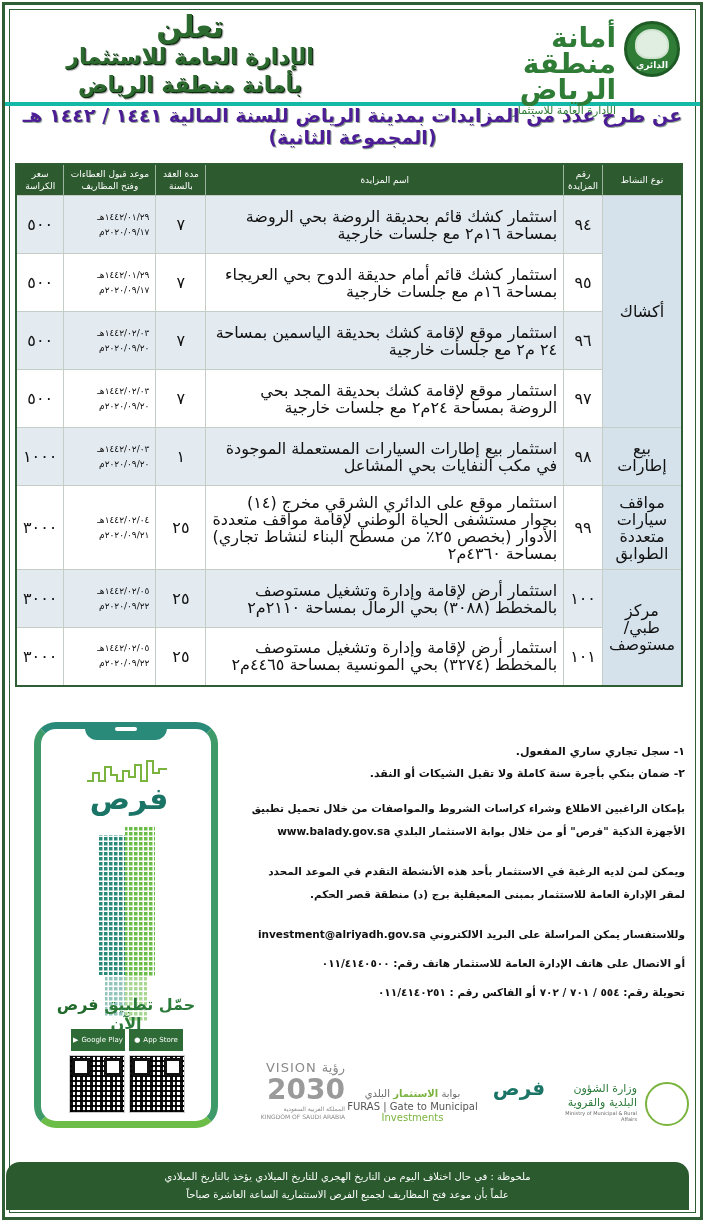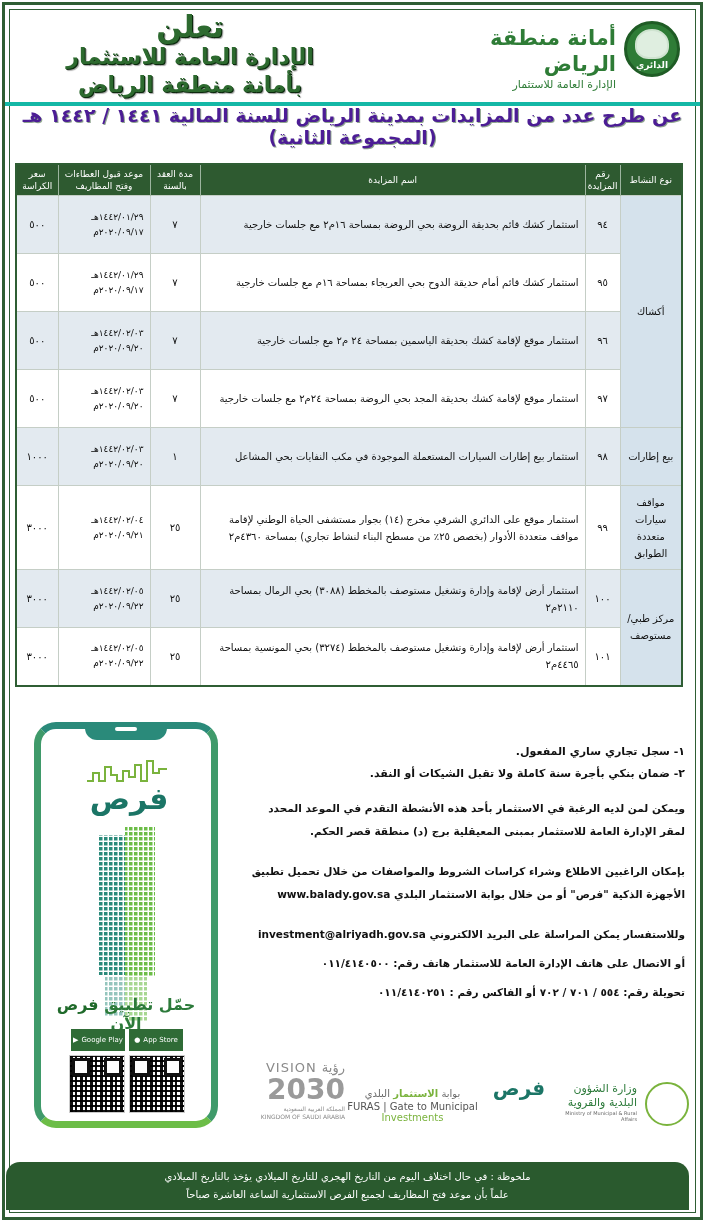--- a/index.html
+++ b/index.html
@@ -13,29 +13,29 @@
   .hdr-title { position: absolute; left: 30px; top: 6px; width: 310px; text-align: center; direction: rtl; color: #2d6a2f; font-weight: bold; text-shadow: 1px 1px 0 #0b2a0d, 2px 2px 1px rgba(0,0,0,.35); }
   .hdr-title .l1 { font-size: 30px; letter-spacing: 14px; line-height: 32px; }
   .hdr-title .l2 { font-size: 22px; line-height: 28px; letter-spacing: 1px; }
   .hdr-title .l3 { font-size: 22px; line-height: 28px; letter-spacing: 2px; }
 
   .logo { position: absolute; right: 20px; top: 16px; width: 220px; height: 60px; direction: rtl; }
   .logo-emblem { position: absolute; right: 0; top: 0; width: 56px; height: 56px; border-radius: 50%; background: #2e7c36; border: 3px solid #1f5c25; }
   .logo-emblem .inner { position: absolute; left: 8px; top: 5px; width: 34px; height: 30px; border-radius: 50% 50% 40% 40%; background: #dfeee0; border: 2px solid #cfe3d0; }
   .logo-emblem .txt { position: absolute; left: 0; bottom: 4px; width: 100%; text-align: center; color: #fff; font-size: 9px; font-weight: bold; }
   .logo-text { position: absolute; right: 64px; top: 4px; color: #2e7c36; text-align: right; }
-  .logo-text .a { font-size: 21px; font-weight: bold; line-height: 26px; }
+  .logo-text .a { font-size: 28px; font-weight: bold; line-height: 26px; }
   .logo-text .b { font-size: 11px; line-height: 16px; letter-spacing: 1px; }
 
   .subtitle { position: absolute; left: 0; top: 99px; width: 100%; text-align: center; direction: rtl; font-size: 19px; font-weight: bold; color: #4c1d95; text-shadow: 1px 1px 0 #8fa58f; }
 
   
   table.auctions { position: absolute; left: 15px; top: 163px; width: 668px; border-collapse: collapse; direction: rtl; border: 2px solid #2f5e34; }
   table.auctions th { background: #2e5a30; color: #fff; font-size: 9px; font-weight: normal; line-height: 12px; padding: 3px 2px; border-left: 1px solid #9db59f; text-align: center; height: 28px; }
-  table.auctions td { border: 1px solid #c5cec6; font-size: 10px; line-height: 17px; padding: 4px 6px; vertical-align: middle; }
+  table.auctions td { border: 1px solid #c5cec6; font-size: 16px; line-height: 17px; padding: 4px 6px; vertical-align: middle; }
   table.auctions tr.shade td.c { background: #e3eaf0; }
   td.type { background: #d5e2ec !important; font-size: 10px; text-align: center; width: 58px; line-height: 16px; }
   td.no { width: 28px; text-align: center; }
   td.name { text-align: right; }
   td.dur { width: 46px; text-align: center; }
   td.date { width: 90px; text-align: right; font-size: 9px !important; line-height: 15px !important; }
   td.price { width: 40px; text-align: center; }
 
   
   .conds { position: absolute; right: 20px; top: 745px; width: 440px; direction: rtl; text-align: right; font-weight: bold; font-size: 11px; color: #111; }
@@ -246,25 +246,25 @@
   </div>
   <div class="qr-row">
     <div class="qr"></div>
     <div class="qr"></div>
   </div>
 </div>
 
 <div class="conds">
   <div class="it">١- سجل تجاري ساري المفعول.</div>
   <div class="it">٢- ضمان بنكي بأجرة سنة كاملة ولا تقبل الشيكات أو النقد.</div>
-  <div class="p">ويمكن لمن لديه الرغبة في الاستثمار بأحد هذه الأنشطة التقدم في الموعد المحدد لمقر الإدارة العامة للاستثمار بمبنى المعيقلية برج (د) منطقة قصر الحكم.</div>
   <div class="p">
     <span>بإمكان الراغبين الاطلاع وشراء كراسات الشروط والمواصفات من خلال تحميل تطبيق الأجهزة الذكية "فرص" أو من خلال بوابة الاستثمار البلدي</span>
     <span class="ltr">www.balady.gov.sa</span>
   </div>
+  <div class="p">ويمكن لمن لديه الرغبة في الاستثمار بأحد هذه الأنشطة التقدم في الموعد المحدد لمقر الإدارة العامة للاستثمار بمبنى المعيقلية برج (د) منطقة قصر الحكم.</div>
   <div class="p">
     <span>وللاستفسار يمكن المراسلة على البريد الالكتروني</span>
     <span class="ltr">investment@alriyadh.gov.sa</span>
   </div>
   <div class="p" style="margin-top:6px">أو الاتصال على هاتف الإدارة العامة للاستثمار هاتف رقم: ٠١١/٤١٤٠٥٠٠</div>
   <div class="p" style="margin-top:6px">تحويلة رقم: ٥٥٤ / ٧٠١ / ٧٠٢ أو الفاكس رقم : ٠١١/٤١٤٠٢٥١</div>
 </div>
 
 <div class="logos">
   <div class="vision">

